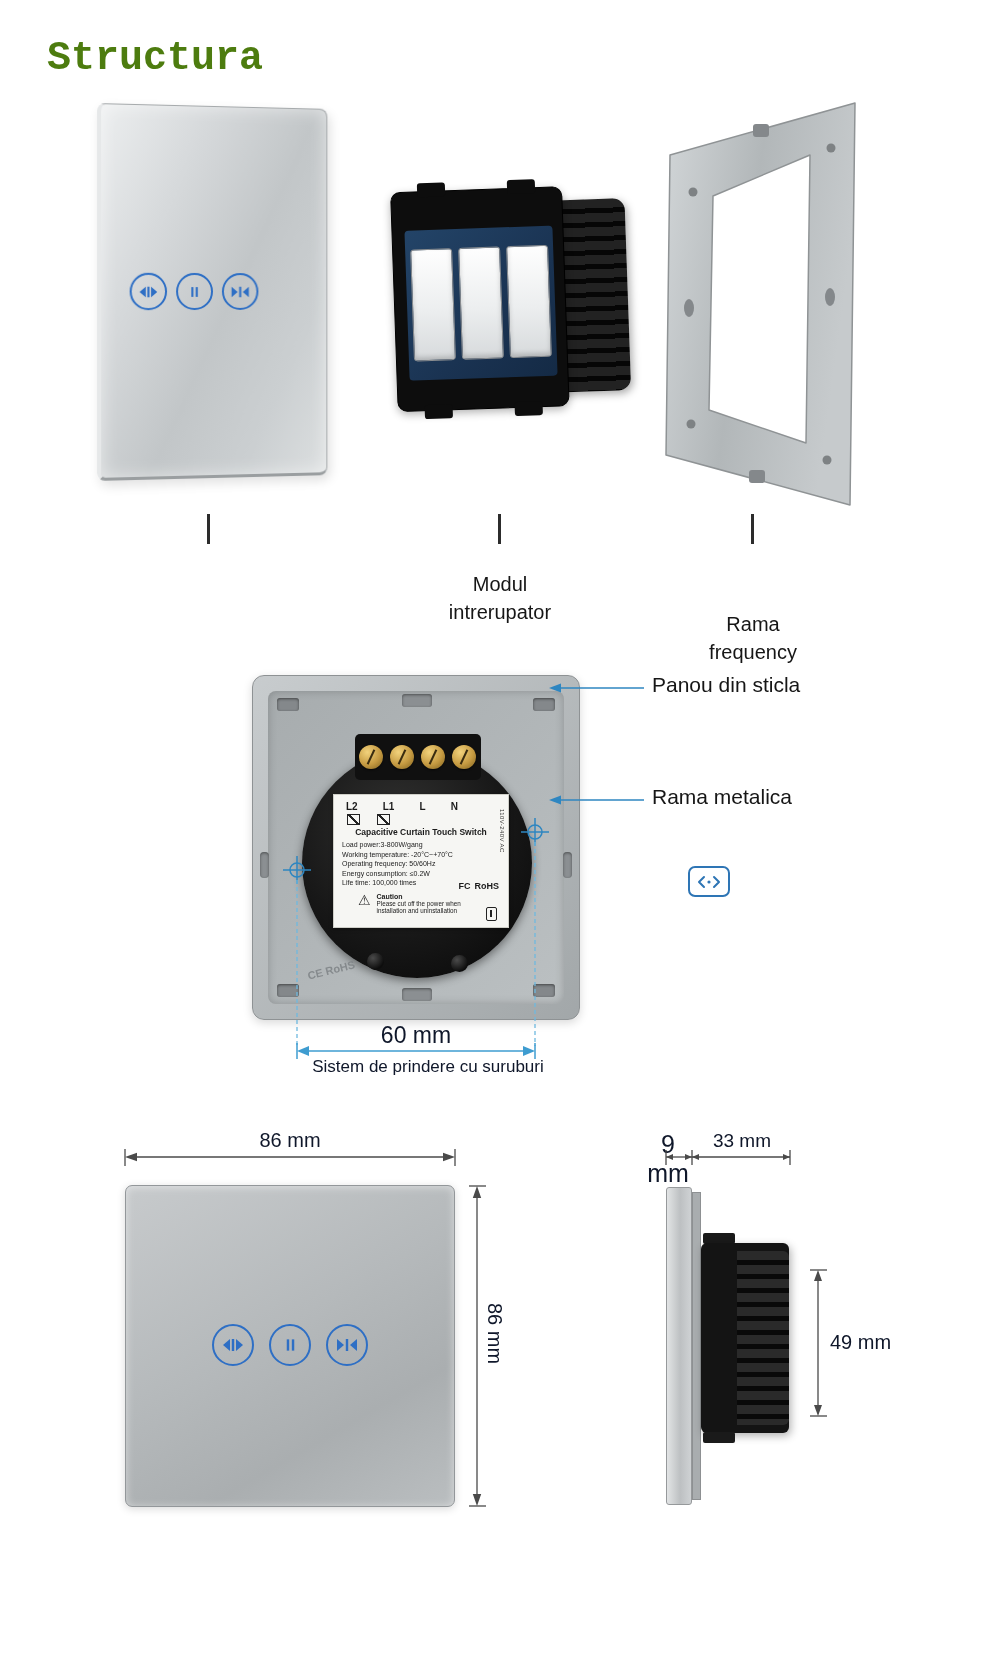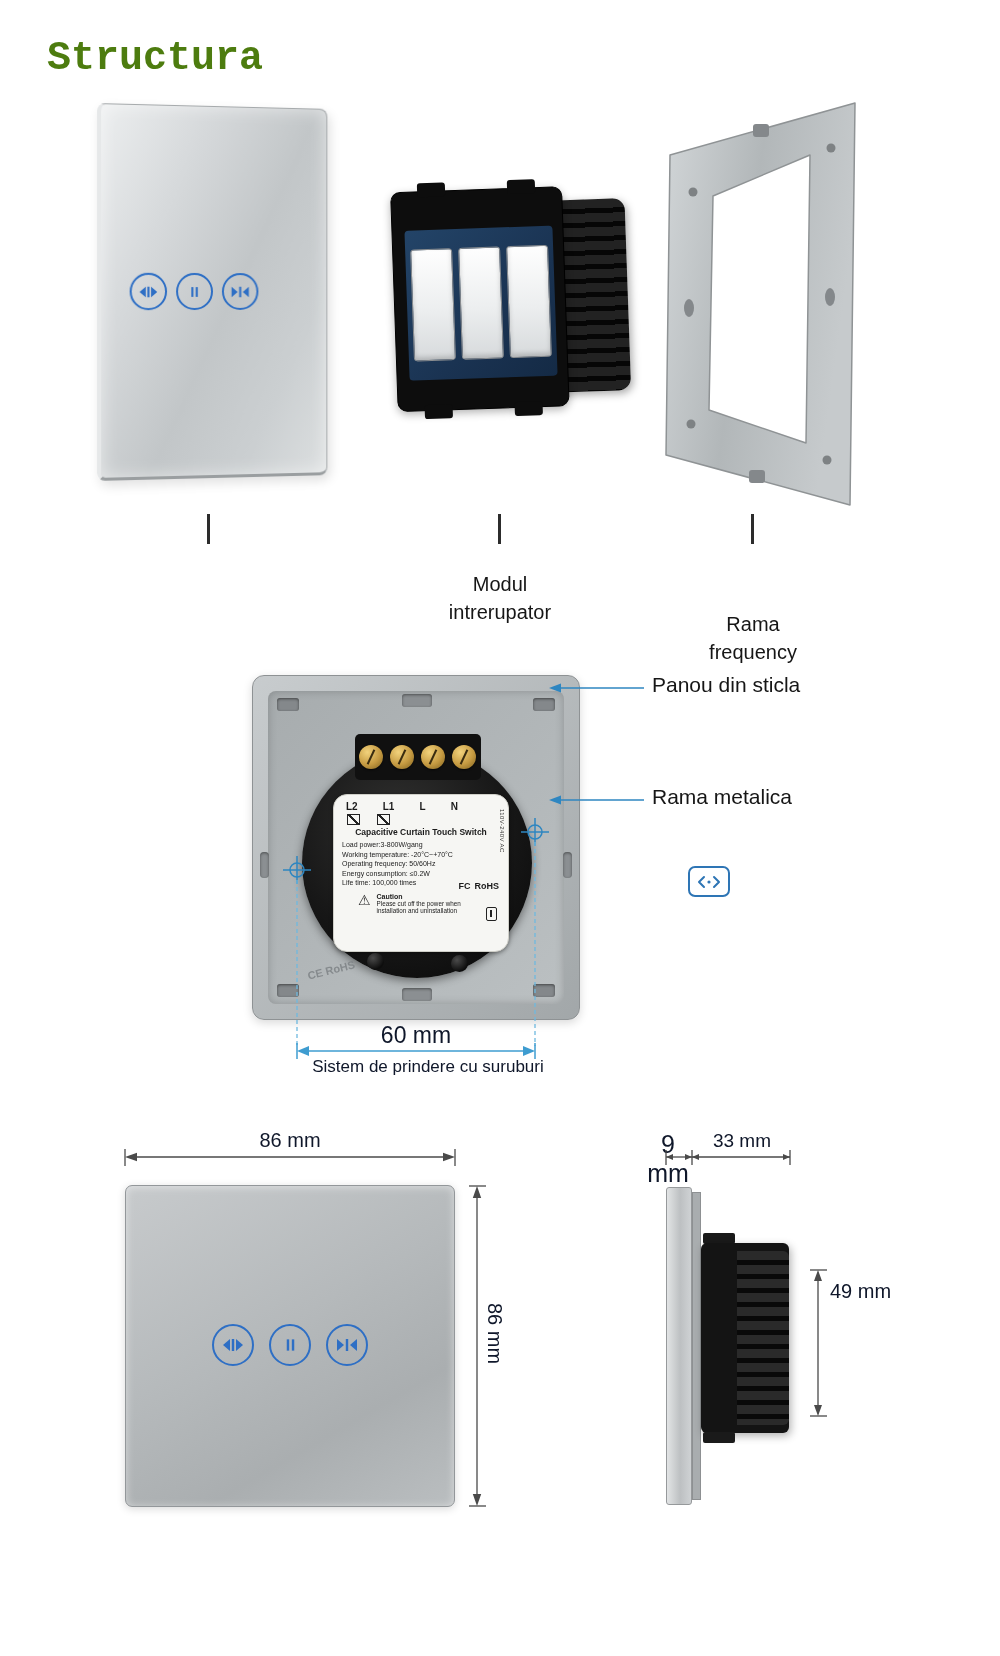--- a/index.html
+++ b/index.html
@@ -60,22 +60,22 @@
   .bv-notch { position:absolute; width:9px; height:26px; top:176px; background:#8B8F92; border-radius:4px; box-shadow:inset 0 1px 3px rgba(0,0,0,.45); }
   .bv-notch.left { left:7px; } .bv-notch.right { right:7px; }
   .bv-module { position:absolute; left:49px; top:72px; width:230px; height:230px; border-radius:50%;
     background:radial-gradient(circle at 42% 35%, #323231 0%, #171717 55%, #060606 100%);
     box-shadow:0 3px 10px rgba(0,0,0,.45); }
   .bv-terminals { position:absolute; left:102px; top:58px; width:126px; height:46px; background:#101010; border-radius:5px; }
   .screw { position:absolute; top:11px; width:24px; height:24px; border-radius:50%;
     background:radial-gradient(circle at 35% 30%, #F2D27C, #C59A41 55%, #7C5F1E 100%); box-shadow:0 1px 2px rgba(0,0,0,.6); }
   .screw.s1 { left:4px; } .screw.s2 { left:35px; } .screw.s3 { left:66px; } .screw.s4 { left:97px; }
   .screw .slot { position:absolute; left:11px; top:4px; width:2px; height:16px; background:#3A2C10; transform:rotate(25deg); }
-  .bv-label { position:absolute; left:80px; top:118px; width:176px; height:158px; background:#F6F6F3;
-    border:1px solid #CFCFC8; border-radius:14px; padding:6px 8px; color:#1b1b1b; box-shadow:0 1px 4px rgba(0,0,0,.4); }
+  .bv-label { position:absolute; left:80px; top:118px; width:176px; height:134px; background:#F6F6F3;
+    border:1px solid #CFCFC8; border-radius:0; padding:6px 8px; color:#1b1b1b; box-shadow:0 1px 4px rgba(0,0,0,.4); }
   .terminals-row { display:flex; width:112px; justify-content:space-between; font-size:10px; font-weight:bold; margin-left:4px; }
   .term-syms { display:flex; gap:17px; margin:2px 0 2px 5px; }
   .term-sym { width:13px; height:11px; border:1px solid #222;
     background:linear-gradient(45deg, transparent 44%, #222 44%, #222 56%, transparent 56%); }
   .label-voltage { position:absolute; right:3px; top:14px; writing-mode:vertical-rl; font-size:6px; letter-spacing:.4px; color:#333; }
   .label-title { font-size:8.5px; font-weight:bold; text-align:center; margin:2px 0 3px; }
   .spec { font-size:7px; line-height:9.5px; }
   .certs { position:absolute; right:9px; top:86px; font-size:9px; font-weight:bold; display:flex; gap:4px; }
   .socket-icon { position:absolute; right:11px; top:112px; width:11px; height:14px; border:1.5px solid #222; border-radius:2px; }
   .socket-icon .bar { position:absolute; left:3.2px; top:2px; width:1.6px; height:7px; background:#222; }
@@ -94,21 +94,21 @@
   .resize-icon { position:absolute; left:688px; top:866px; width:42px; height:31px; border:2px solid #2E75B5; border-radius:7px;
     display:flex; align-items:center; justify-content:center; background:#fff; }
 
   .dim-text { position:absolute; color:#0f172a; }
   .dim-60 { left:345px; top:1022px; width:142px; text-align:center; font-size:23px; }
   .note { position:absolute; left:268px; top:1057px; width:320px; text-align:center; font-size:17px; color:#0f172a; }
   .dim-w { left:220px; top:1129px; width:140px; text-align:center; font-size:20px; }
   .dim-h { left:483px; top:1303px; height:90px; writing-mode:vertical-rl; font-size:20px; }
   .dim-9 { left:638px; top:1130px; width:60px; text-align:center; font-size:25px; }
   .dim-26 { left:710px; top:1130px; width:64px; text-align:center; font-size:19px; }
-  .dim-49 { left:830px; top:1280px; font-size:20px; }
+  .dim-49 { left:830px; top:1331px; font-size:20px; }
 
   
   .front-panel { position:absolute; left:125px; top:1185px; width:330px; height:322px;
     background:linear-gradient(150deg,#C7CACC 0%,#B5B9BB 45%,#AAAEB0 72%,#BABEC0 100%);
     border:1px solid #93979A; border-radius:7px;
     box-shadow:inset 0 1px 8px rgba(255,255,255,.5), 0 2px 8px rgba(0,0,0,.15); }
   .side-glass { position:absolute; left:666px; top:1187px; width:26px; height:318px; border:1px solid #96999B; border-radius:3px;
     background:linear-gradient(90deg,#E2E4E5,#BDC0C2 55%,#CFD2D4); }
   .side-frame { position:absolute; left:692px; top:1192px; width:9px; height:308px; background:#A9ADAF; border:1px solid #8D9092; }
   .side-module { position:absolute; left:701px; top:1243px; width:88px; height:190px; background:#141414; border-radius:6px;

